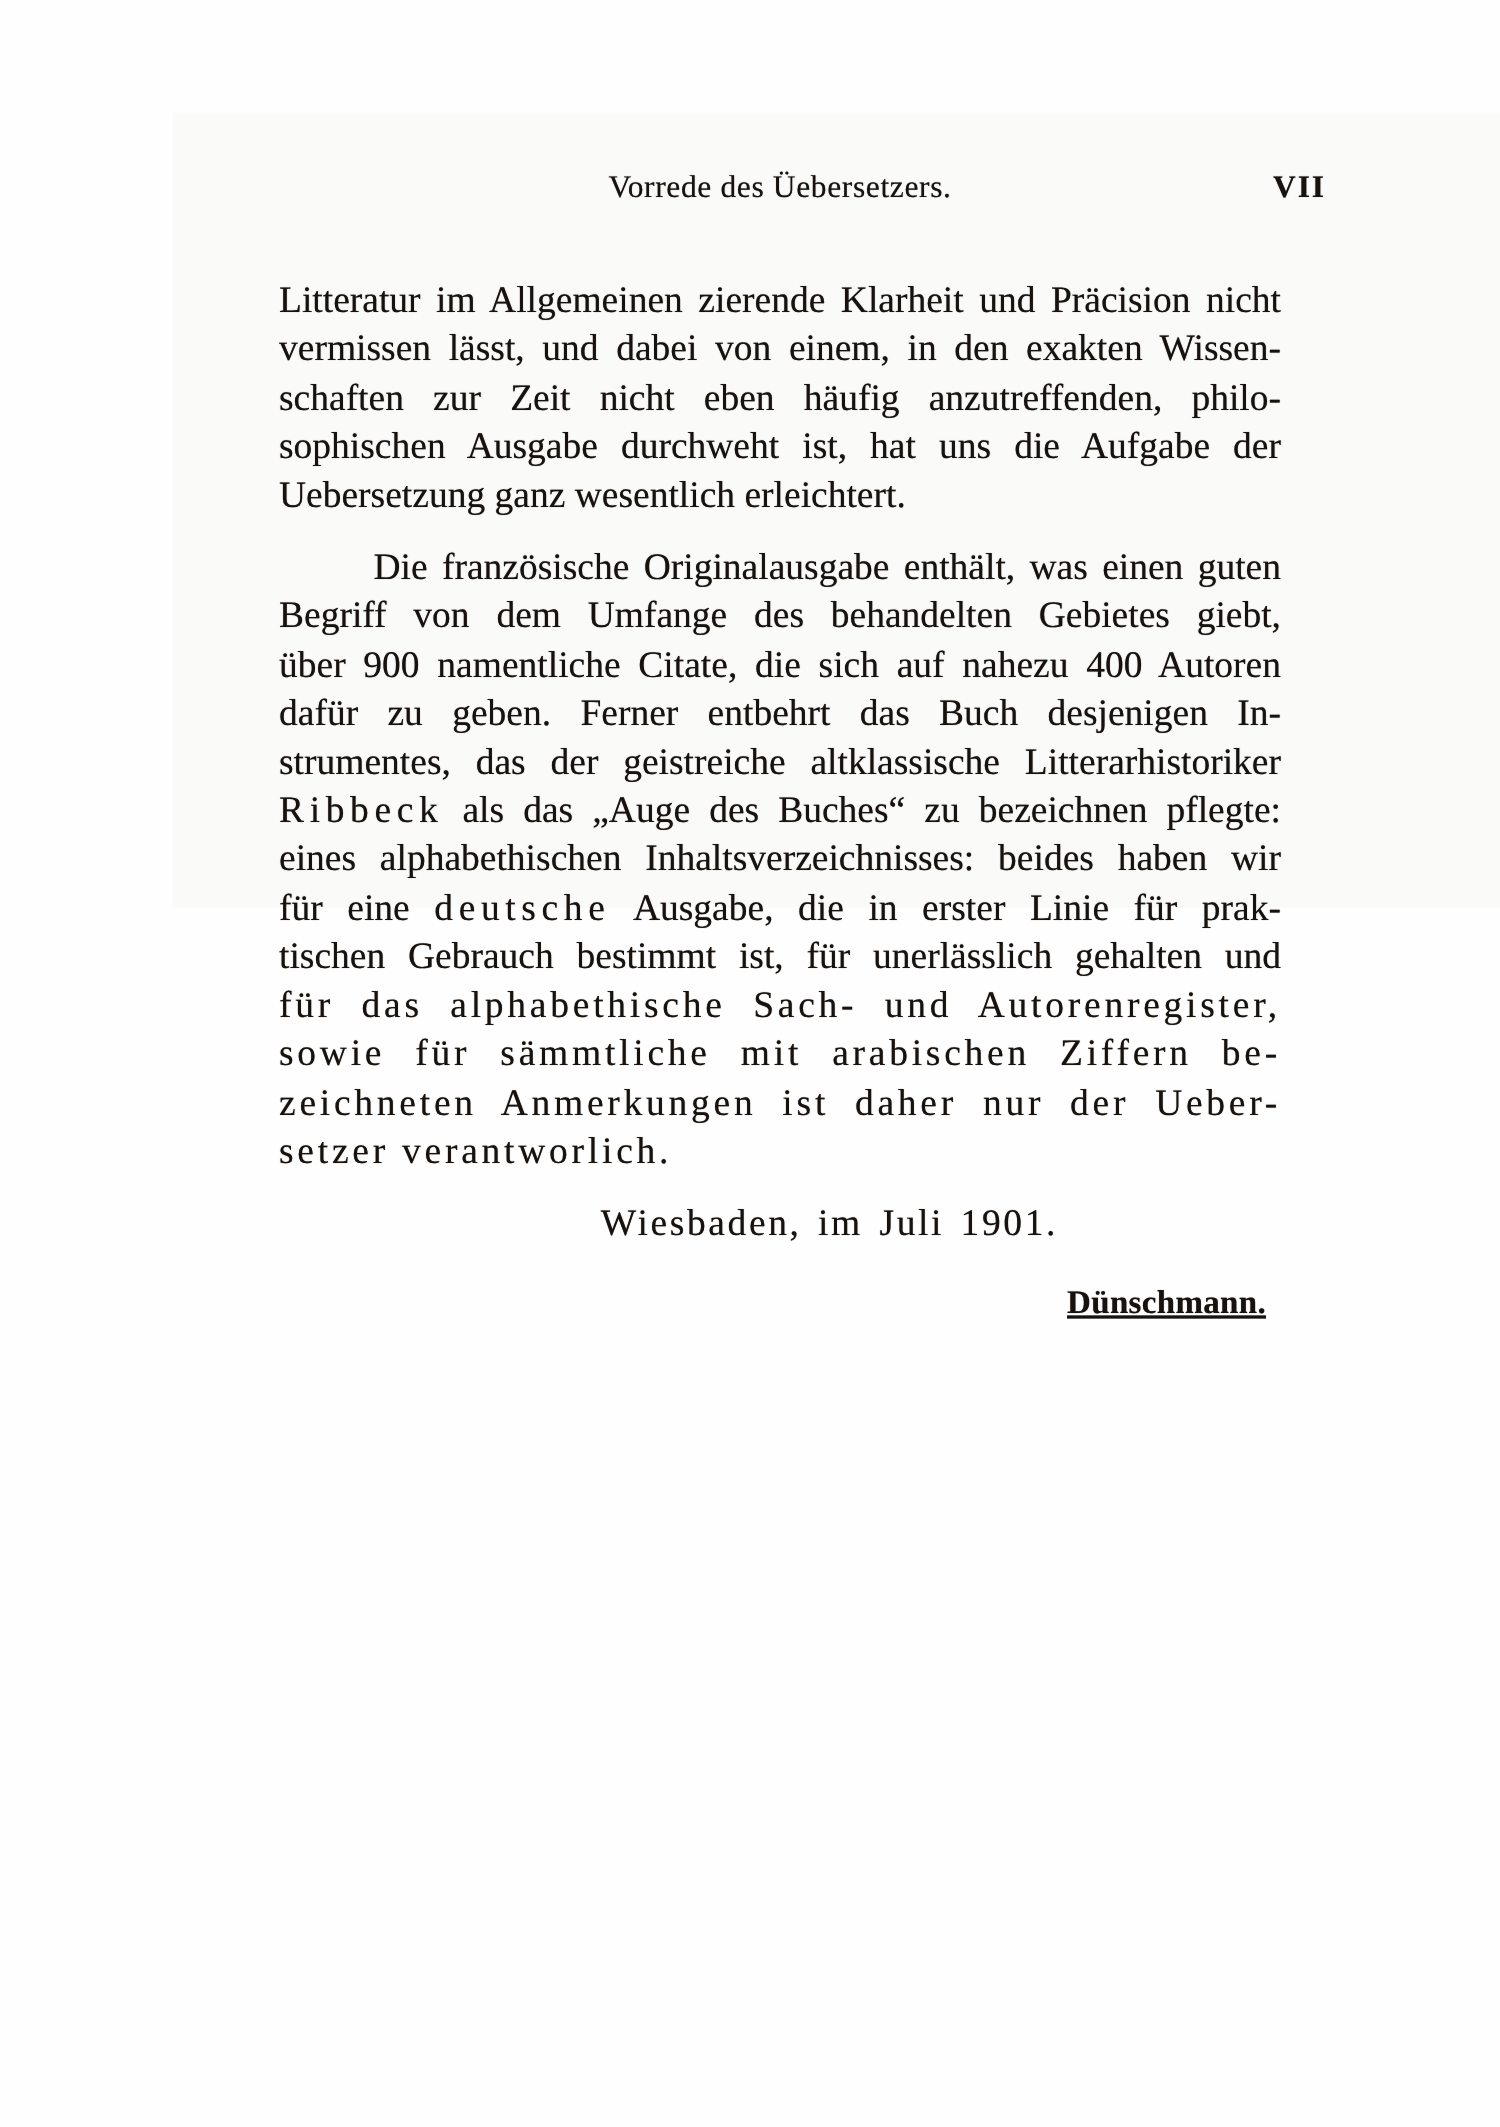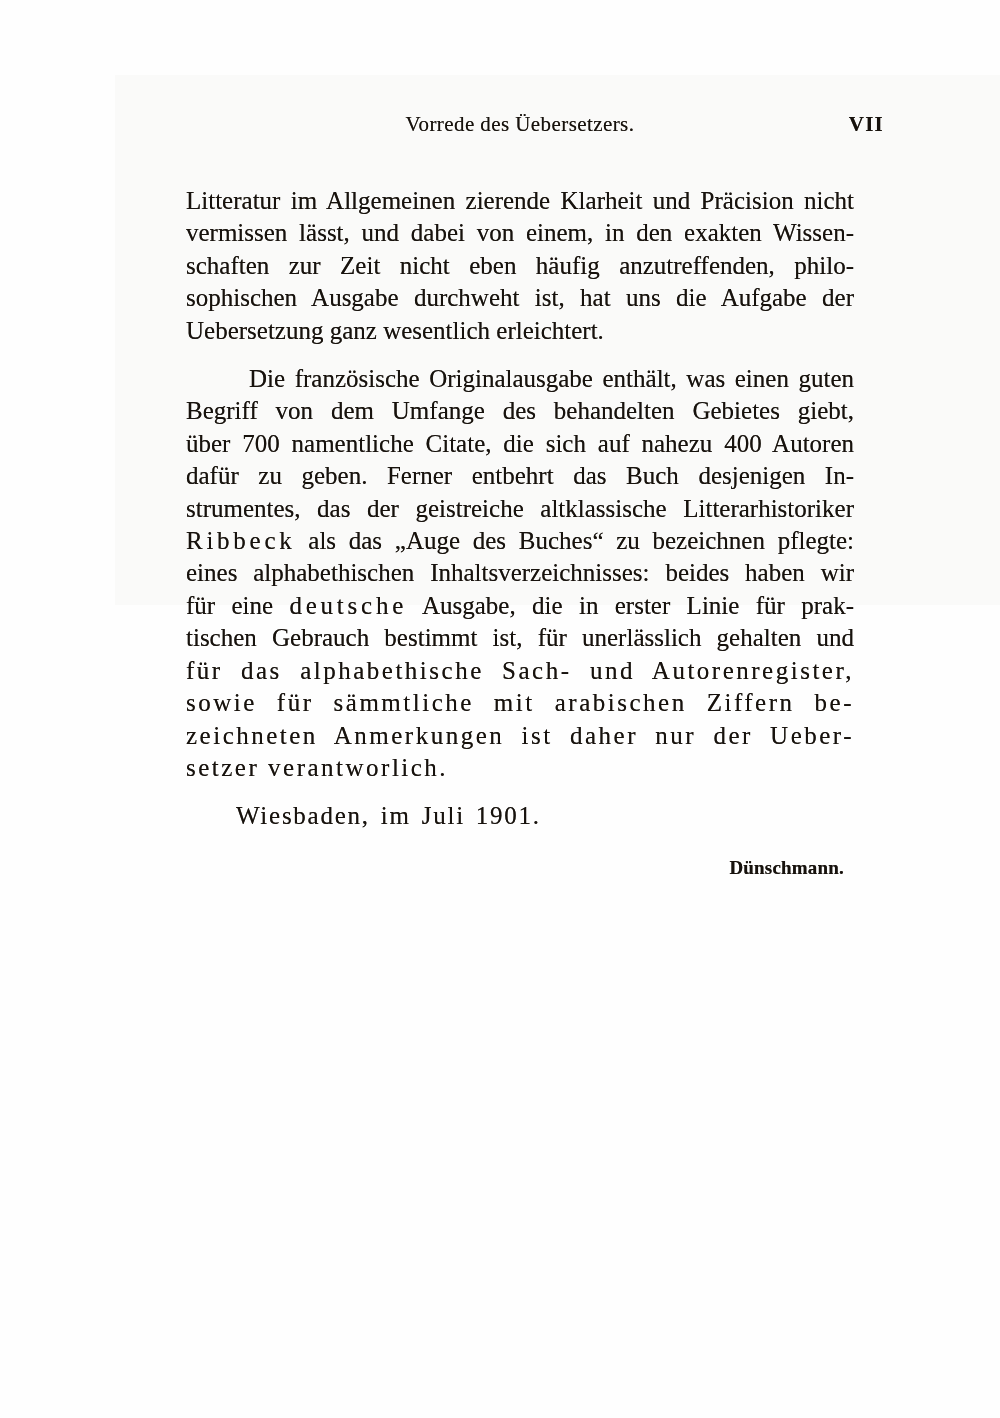--- a/index.html
+++ b/index.html
@@ -62,28 +62,30 @@
   .line { display: block; }
   .j { text-align: justify; text-align-last: justify; }
   .indent { padding-left: 63px; font-family: Liberation Serif, serif; }
   .sp { letter-spacing: 0.1em; }
   .spaced-word { letter-spacing: 0.15em; }
   .dateline {
     margin-top: 16px;
     padding-left: 66px;
     letter-spacing: 0.07em;
     word-spacing: 0.12em;
+    text-align: center;
   }
   .signature {
     margin-top: 19px;
     text-align: right;
     padding-right: 26px;
     font-weight: bold;
-    font-size: 19px;
+    font-size: 22px;
     letter-spacing: 0.01em;
+    text-decoration: underline;
   }
 </style>
 </head>
 <body>
 
 <div class="page">
   <div class="scan-tint"></div>
 
   <header class="running-head">
     <span class="head-title">Vorrede des Üebersetzers.</span>
@@ -95,21 +97,21 @@
       <span class="line j">Litteratur im Allgemeinen zierende Klarheit und Präcision nicht</span>
       <span class="line j">vermissen lässt, und dabei von einem, in den exakten Wissen-</span>
       <span class="line j">schaften zur Zeit nicht eben häufig anzutreffenden, philo-</span>
       <span class="line j">sophischen Ausgabe durchweht ist, hat uns die Aufgabe der</span>
       <span class="line">Uebersetzung ganz wesentlich erleichtert.</span>
     </p>
 
     <p class="para">
       <span class="line j indent">Die französische Originalausgabe enthält, was einen guten</span>
       <span class="line j">Begriff von dem Umfange des behandelten Gebietes giebt,</span>
-      <span class="line j">über 700 namentliche Citate, die sich auf nahezu 400 Autoren</span>
+      <span class="line j">über 900 namentliche Citate, die sich auf nahezu 400 Autoren</span>
       <span class="line j">dafür zu geben. Ferner entbehrt das Buch desjenigen In-</span>
       <span class="line j">strumentes, das der geistreiche altklassische Litterarhistoriker</span>
       <span class="line j"><span class="spaced-word">Ribbeck</span><span> als das „Auge des Buches“ zu bezeichnen pflegte:</span></span>
       <span class="line j">eines alphabethischen Inhaltsverzeichnisses: beides haben wir</span>
       <span class="line j"><span>für eine </span><span class="spaced-word">deutsche</span><span> Ausgabe, die in erster Linie für prak-</span></span>
       <span class="line j">tischen Gebrauch bestimmt ist, für unerlässlich gehalten und</span>
       <span class="line j sp">für das alphabethische Sach- und Autorenregister,</span>
       <span class="line j sp">sowie für sämmtliche mit arabischen Ziffern be-</span>
       <span class="line j sp">zeichneten Anmerkungen ist daher nur der Ueber-</span>
       <span class="line sp">setzer verantworlich.</span>

